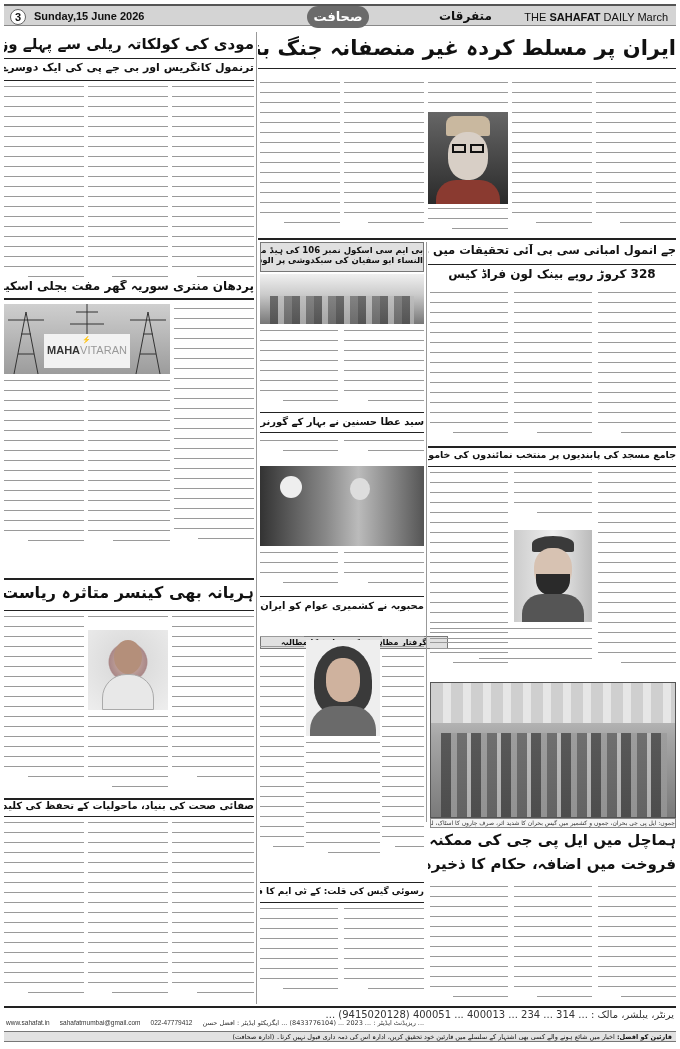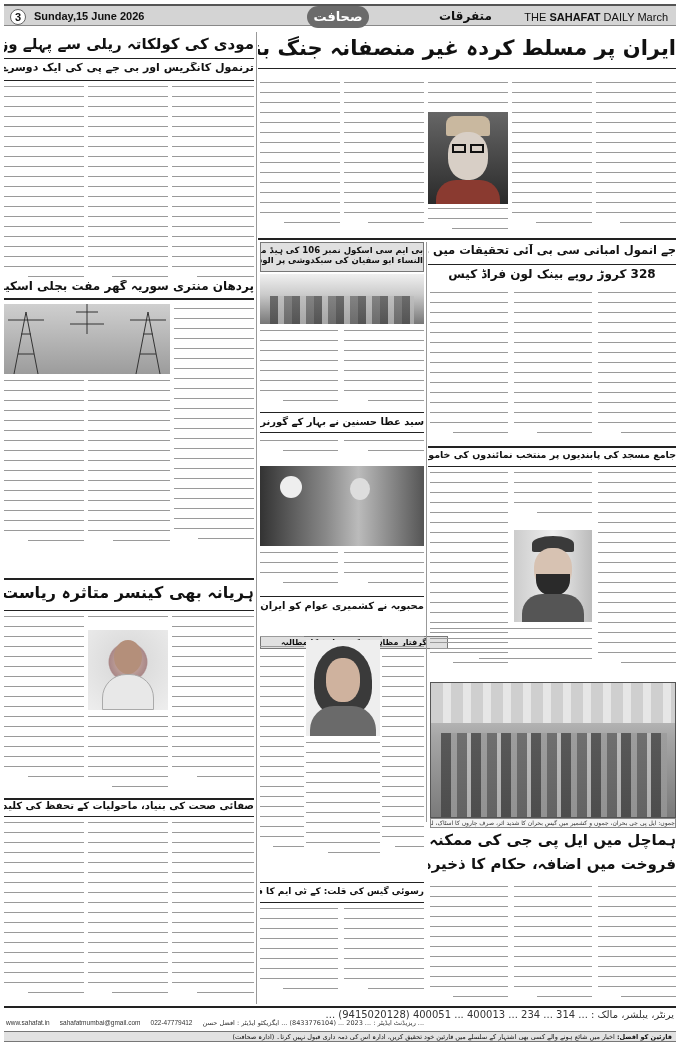--- a/index.html
+++ b/index.html
@@ -112,20 +112,24 @@
 
 <div class="abs urdu hl" style="left:4px;top:280px;width:250px;font-size:12px;background:#fff;">پردھان منتری سوریہ گھر مفت بجلی اسکیم میں مہاراشٹر پہلے نمبر پر</div>
 <div class="abs photo" style="left:4px;top:304px;width:166px;height:70px;background:linear-gradient(#cfcfcf,#9c9c9c);">
   <svg width="166" height="70" viewBox="0 0 166 70">
     <g stroke="#333" stroke-width="1" fill="none">
       <path d="M10 70 L22 8 L34 70 M14 50 L30 50 M17 30 L27 30 M4 16 L40 16"></path>
       <path d="M132 70 L144 8 L156 70 M136 50 L152 50 M139 30 L149 30 M126 16 L162 16"></path>
       <path d="M66 20 L100 20 M72 8 L94 8 M83 0 L83 30"></path>
     </g>
   </svg>
+  <div class="abs" style="left:40px;top:30px;width:86px;height:34px;background:#f2f2f2;text-align:center;">
+    <div style="font:bold 7px 'Liberation Sans',sans-serif;color:#444;margin-top:2px;">⚡</div>
+    <div style="font:bold 11px 'Liberation Sans',sans-serif;color:#333;"><span>MAHA</span><span style="color:#999;font-weight:normal;">VITARAN</span></div>
+  </div>
 </div>
 <div class="abs col" style="left:174px;top:308px;width:80px;height:250px;">
   <div class="ln"></div>
     <div class="ln"></div>
     <div class="ln"></div>
     <div class="ln"></div>
     <div class="ln"></div>
     <div class="ln"></div>
     <div class="ln"></div>
     <div class="ln"></div>

